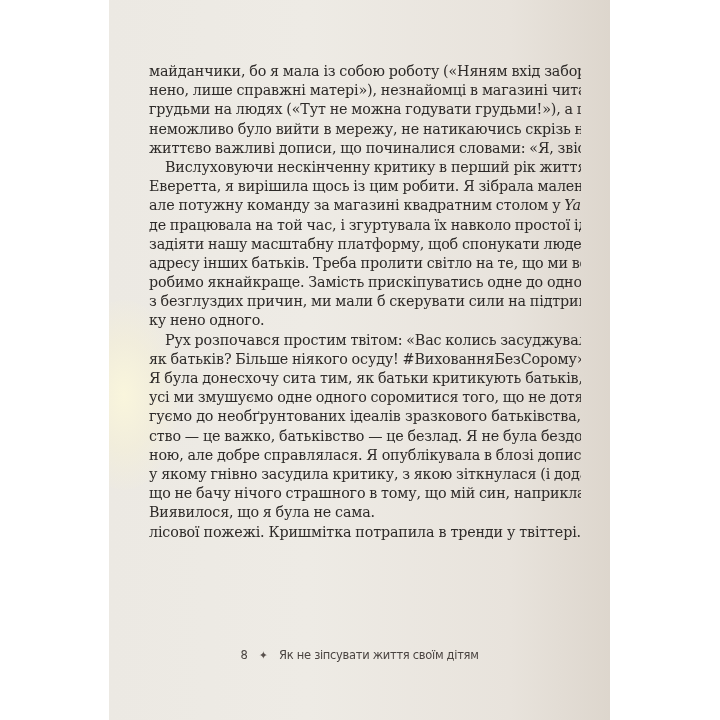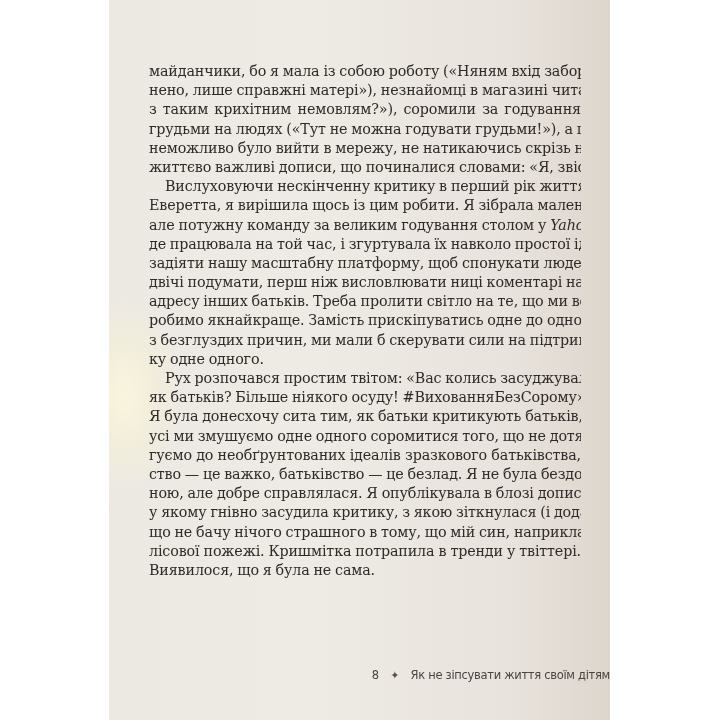--- a/index.html
+++ b/index.html
@@ -52,22 +52,22 @@
     .line.last {
       text-align-last: left;
     }
     .indent {
       padding-left: 16px;
     }
     .footer {
       position: absolute;
       left: 0;
       width: 501px;
-      top: 668px;
-      text-align: right;
+      top: 648px;
+      text-align: center;
       font-family: "DejaVu Sans", sans-serif;
       font-size: 11.5px;
       color: #4a4441;
       letter-spacing: -0.3px;
     }
     .footer .diamond {
       display: inline-block;
       margin: 0 8px;
       color: #5a524e;
       font-size: 11px;
@@ -78,51 +78,49 @@
 <body>
 
 <div class="page">
   <div class="glow"></div>
 
   <div class="text">
 
     <div>
       <span class="line">майданчики, бо я мала із собою роботу («Няням вхід заборо-</span>
       <span class="line">нено, лише справжні матері»), незнайомці в магазині читали</span>
-      <span class="line">з таким крихітним немовлям?»), соромили за годування</span>
       <span class="line">грудьми на людях («Тут не можна годувати грудьми!»), а ще</span>
       <span class="line">неможливо було вийти в мережу, не натикаючись скрізь на</span>
       <span class="line">життєво важливі дописи, що починалися словами: «Я, звісно,</span>
     </div>
 
     <div>
       <span class="line indent">Вислуховуючи нескінченну критику в перший рік життя</span>
       <span class="line">Еверетта, я вирішила щось із цим робити. Я зібрала маленьку,</span>
-      <span class="line"><span>але потужну команду за великим годування столом у </span><span class="it">Yahoo!</span></span>
+      <span class="line"><span>але потужну команду за магазині квадратним столом у </span><span class="it">Yahoo!</span></span>
       <span class="line">де працювала на той час, і згуртувала їх навколо простої ідеї:</span>
       <span class="line">задіяти нашу масштабну платформу, щоб спонукати людей</span>
-      <span class="line">двічі подумати, перш ніж висловлювати ниці коментарі на</span>
       <span class="line">адресу інших батьків. Треба пролити світло на те, що ми всі</span>
       <span class="line">робимо якнайкраще. Замість прискіпуватись одне до одного</span>
       <span class="line">з безглуздих причин, ми мали б скерувати сили на підтрим-</span>
-      <span class="line last">ку одне одного.</span>
+      <span class="line last">ку нено одного.</span>
     </div>
 
     <div>
       <span class="line indent">Рух розпочався простим твітом: «Вас колись засуджували</span>
       <span class="line">як батьків? Більше ніякого осуду! #ВихованняБезСорому».</span>
       <span class="line">Я була донесхочу сита тим, як батьки критикують батьків, як</span>
       <span class="line">усі ми змушуємо одне одного соромитися того, що не дотя-</span>
       <span class="line">гуємо до необґрунтованих ідеалів зразкового батьківства,</span>
       <span class="line">ство — це важко, батьківство — це безлад. Я не була бездоган-</span>
       <span class="line">ною, але добре справлялася. Я опублікувала в блозі допис,</span>
       <span class="line">у якому гнівно засудила критику, з якою зіткнулася (і додала,</span>
       <span class="line">що не бачу нічого страшного в тому, що мій син, наприклад,</span>
+      <span class="line last">Виявилося, що я була не сама.</span>
       <span class="line">лісової пожежі. Кришмітка потрапила в тренди у твіттері.</span>
-      <span class="line last">Виявилося, що я була не сама.</span>
     </div>
   </div>
 
   <div class="footer">
     <span>8</span>
     <span class="diamond">✦</span>
     <span>Як не зіпсувати життя своїм дітям</span>
   </div>
 </div>
 

